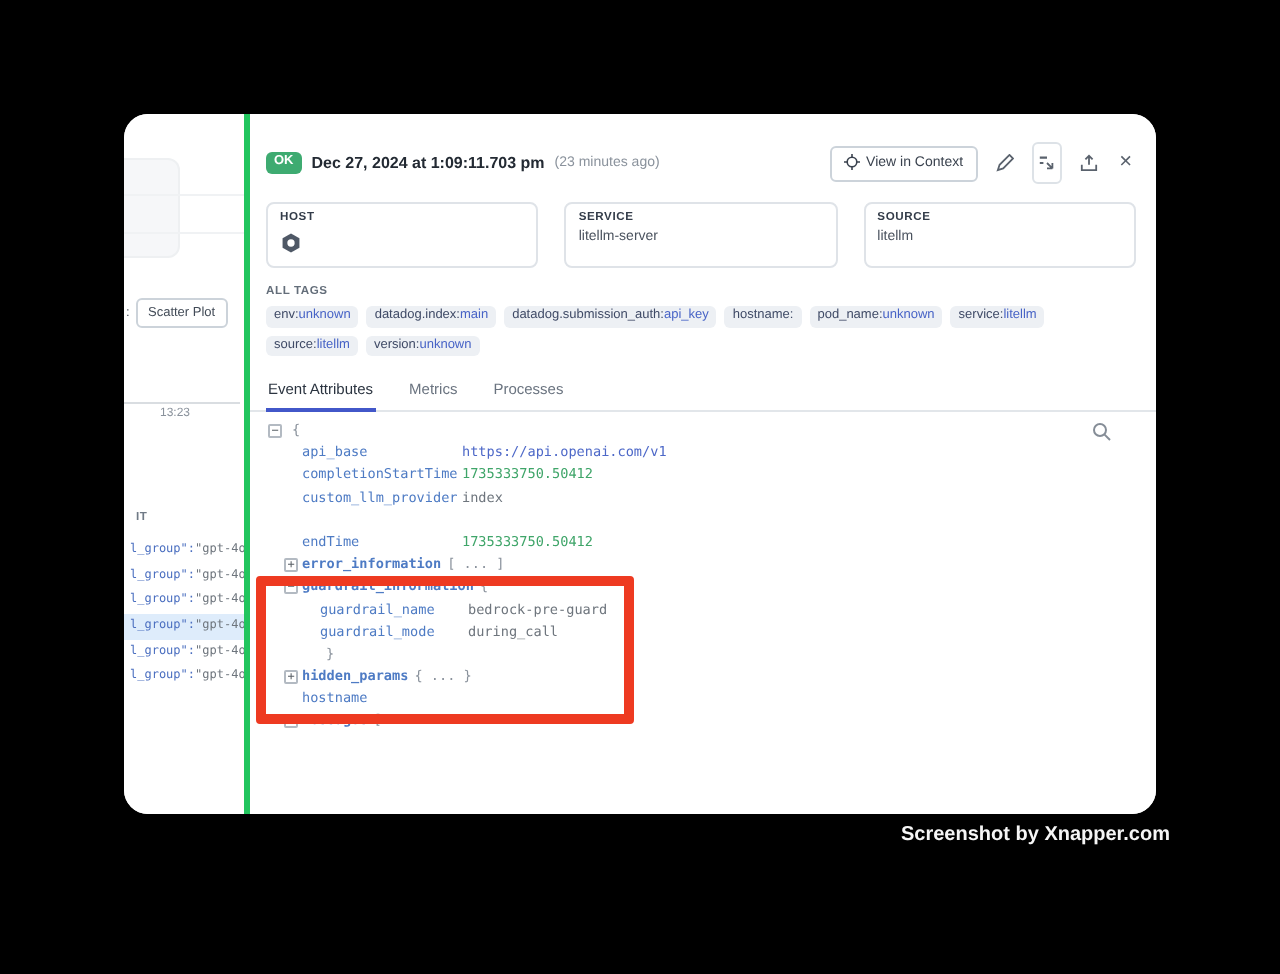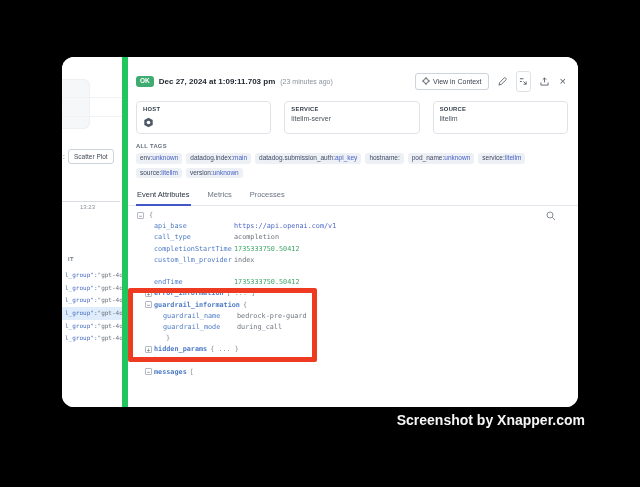--- a/index.html
+++ b/index.html
@@ -25,21 +25,21 @@
   .col-header { position:absolute; left:6px; top:199px; font-size:5.8px; font-weight:bold; color:#707a86; letter-spacing:.3px; }
   .log-rows { position:absolute; left:0; top:212px; width:60px; }
   .log-row { height:12.7px; line-height:12.7px; white-space:nowrap; overflow:hidden;
              font-family:"DejaVu Sans Mono", monospace; font-size:6px; padding-left:3px; cursor:pointer; }
   .log-row.sel { background:#deecfb; }
   .lk { color:#4b6fc0; }
   .lv { color:#6e757d; }
 
   
   .panel { position:absolute; left:60px; top:0; right:0; bottom:0; background:#fff;
-           border-left:6px solid #22c55e; }
+           border-left:3px solid #22c55e; }
   .panel-header { display:flex; align-items:center; gap:5px; padding:14px 10px 0 8px; }
   .ok-badge { background:#3eab71; color:#fff; font-size:6.5px; font-weight:bold;
               border-radius:3px; padding:2px 4px; line-height:1; }
   .ts { font-size:8px; font-weight:bold; color:#232a33; white-space:nowrap; }
   .rel { font-size:7px; color:#8a929c; white-space:nowrap; }
   .actions { margin-left:auto; display:flex; align-items:center; gap:7px; }
   .vic-btn { display:flex; align-items:center; gap:3px; border:1px solid #ccd3da; border-radius:3px;
              background:#fff; padding:3px 6px; font-size:7px; color:#3a424e;
              font-family:"Liberation Sans", sans-serif; cursor:pointer; white-space:nowrap; }
   .icon-btn { background:none; border:none; cursor:pointer; display:flex; align-items:center;
@@ -75,21 +75,21 @@
   .jpunct { color:#8a929c; margin-left:3px; }
   .jval { cursor:pointer; }
   .v-link { color:#4d68c8;margin-top:44px; }
   .v-str { color:#6e757d; }
   .v-num { color:#3fa569; }
   .json-search { position:absolute; right:22px; top:3px; background:none; border:none; cursor:pointer; }
 
   
   .red-box { position:absolute; left:128px; top:288px; width:189px; height:74px;
              border:5px solid #ee3a21; z-index:20; border-radius:2px; }
-  .watermark { position:absolute; top:412px; right:55px; color:#f5f5f5; font-size:14px; font-weight:bold; }
+  .watermark { position:absolute; top:412px; right:55px; color:#f5f5f5; font-size:10px; font-weight:bold; }
 </style>
 </head>
 <body>
 
 <div class="card">
 
   <div class="sliver">
     <div class="corner-widget"></div>
     <div class="hline" style="top:40px"></div>
     <div class="hline" style="top:59px"></div>
@@ -190,21 +190,20 @@
       <button class="json-search">
         <span>
           <svg width="10" height="10" viewBox="0 0 10 10">
               <circle cx="4" cy="4" r="3" fill="none" stroke="#858d97" stroke-width="1"></circle>
               <path d="M6.3 6.3L9 9" stroke="#858d97" stroke-width="1"></path>
             </svg>
         </span>
       </button>
     <div class="jrow" style="padding-left: 9px;"><span class="jtoggle">−</span><span class="jpunct">{</span></div>
         <div class="jrow" style="padding-left: 26px;"><span class="jkey" style="width: 80px;">api_base</span><span class="jval v-link">https://api.openai.com/v1</span></div>
-        <div class="jrow" style="padding-left: 26px;"><span class="jkey" style="width: 80px;">call_type</span><span class="jval v-str">acompletion</span></div>
         <div class="jrow" style="padding-left: 26px;"><span class="jkey" style="width: 80px;">completionStartTime</span><span class="jval v-num">1735333750.50412</span></div>
         <div class="jrow" style="padding-left: 26px;"><span class="jkey" style="width: 80px;">custom_llm_provider</span><span class="jval v-str">index</span></div>
         <div class="jrow" style="padding-left: 26px;"><span class="jkey" style="width: 80px; margin-top: 44px;">end_user</span><span class="jval v-str">hi</span></div>
         <div class="jrow" style="padding-left: 26px;"><span class="jkey" style="width: 80px;">endTime</span><span class="jval v-num">1735333750.50412</span></div>
         <div class="jrow" style="padding-left: 17px;"><span class="jtoggle">+</span><span class="jkey bold">error_information</span><span class="jpunct">[ ... ]</span></div>
         <div class="jrow" style="padding-left: 17px;"><span class="jtoggle">−</span><span class="jkey bold">guardrail_information</span><span class="jpunct">{</span></div>
         <div class="jrow" style="padding-left: 35px;"><span class="jkey" style="width: 74px;">guardrail_name</span><span class="jval v-str">bedrock-pre-guard</span></div>
         <div class="jrow" style="padding-left: 35px;"><span class="jkey" style="width: 74px;">guardrail_mode</span><span class="jval v-str">during_call</span></div>
         <div class="jrow" style="padding-left: 35px;"><span class="jpunct">}</span></div>
         <div class="jrow" style="padding-left: 17px;"><span class="jtoggle">+</span><span class="jkey bold">hidden_params</span><span class="jpunct">{ ... }</span></div>

